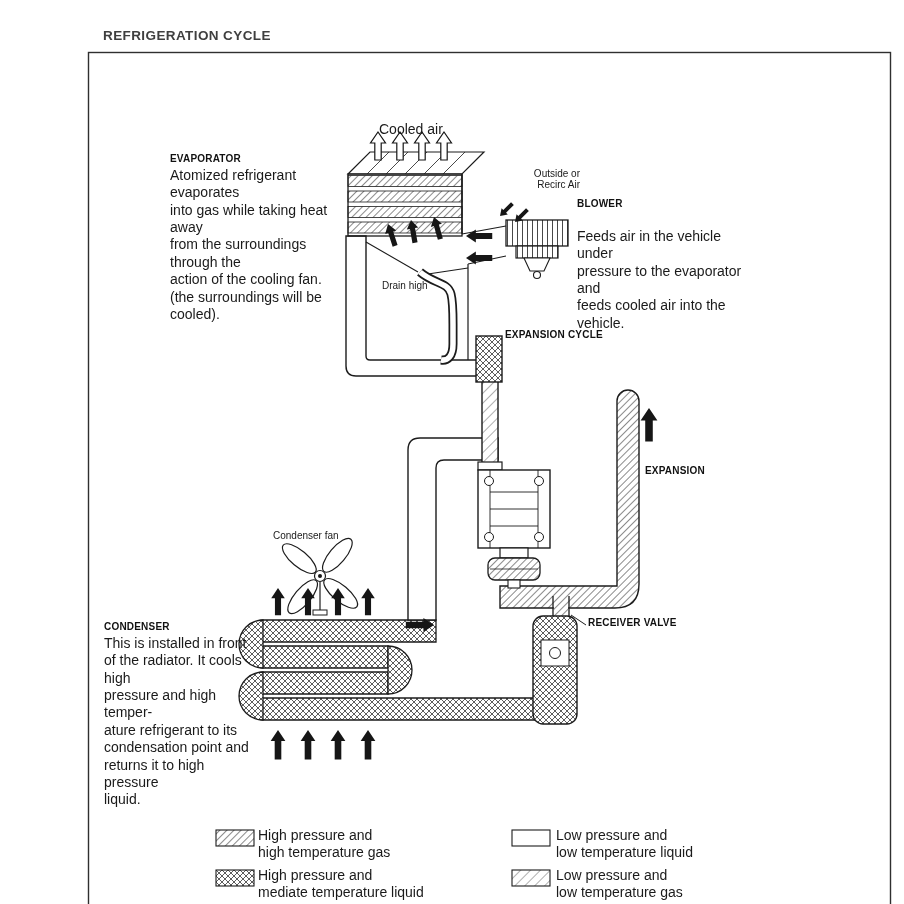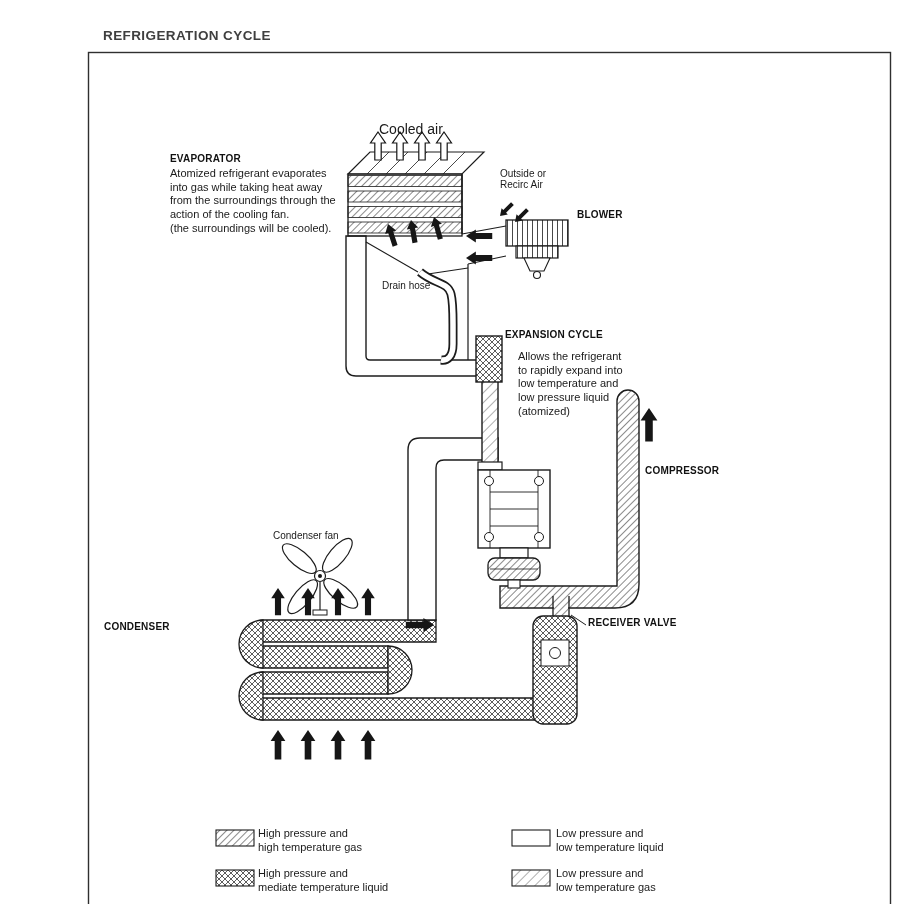--- a/index.html
+++ b/index.html
@@ -2,23 +2,23 @@
 <html><head>
 <meta charset="utf-8">
 <style>
   html,body{margin:0;padding:0;background:#fff;}
   .page{position:relative;width:904px;height:900px;background:#ffffff;overflow:hidden;
         font-family:"Liberation Sans",sans-serif;color:#1a1a1a;margin-top:24px;}
   svg.diagram{position:absolute;left:0;top:0;}
   .abs{position:absolute;}
   .title{font-size:13.5px;font-weight:bold;color:#3f3f3f;letter-spacing:.4px;white-space:nowrap;}
   .hd{font-size:10px;font-weight:bold;letter-spacing:.2px;white-space:nowrap;color:#111;}
-  .txt{font-size:11px;line-height:1.24;white-space:pre-line;color:#1a1a1a;}
+  .txt{font-size:14px;line-height:1.24;white-space:pre-line;color:#1a1a1a;}
   .lbl{font-size:10px;white-space:pre-line;color:#1a1a1a;}
-  .ctr{text-align:left;}
+  .ctr{text-align:right;}
 </style>
 </head>
 <body>
 
 <div class="page">
 
 <svg class="diagram" width="904" height="904" viewBox="0 0 904 904">
   <defs>
     <pattern id="hatchDense" width="5" height="5" patternUnits="userSpaceOnUse" patternTransform="rotate(45)">
       <rect width="5" height="5" fill="#ffffff"></rect>
@@ -187,38 +187,43 @@
   <div class="abs lbl ctr" style="left:500px;top:144px;width:80px;">Outside or
 Recirc Air</div>
 
   <div class="abs hd" style="left:170px;top:129px;">EVAPORATOR</div>
   <div class="abs txt" style="left:170px;top:143px;width:175px;">Atomized refrigerant evaporates
 into gas while taking heat away
 from the surroundings through the
 action of the cooling fan.
 (the surroundings will be cooled).</div>
 
-  <div class="abs hd" style="left:577px;top:185px;">BLOWER</div>
-
-  <div class="abs lbl" style="left:382px;top:256px;">Drain hose</div>
+  <div class="abs hd" style="left:577px;top:174px;">BLOWER</div>
+  <div class="abs txt" style="left:577px;top:204px;width:170px;">Feeds air in the vehicle under
+pressure to the evaporator and
+feeds cooled air into the vehicle.</div>
+
+  <div class="abs lbl" style="left:382px;top:256px;">Drain high</div>
 
   <div class="abs hd" style="left:505px;top:305px;">EXPANSION CYCLE</div>
-  <div class="abs txt" style="left:518px;top:326px;width:120px;">Allows the refrigerant
-to rapidly expand into
-low temperature and
-low pressure liquid
-(atomized)</div>
-
-  <div class="abs hd" style="left:645px;top:441px;">COMPRESSOR</div>
+
+  <div class="abs hd" style="left:645px;top:441px;">EXPANSION</div>
 
   <div class="abs lbl" style="left:273px;top:506px;">Condenser fan</div>
 
   <div class="abs hd" style="left:588px;top:593px;">RECEIVER VALVE</div>
 
   <div class="abs hd" style="left:104px;top:597px;">CONDENSER</div>
+  <div class="abs txt" style="left:104px;top:611px;width:150px;">This is installed in front
+of the radiator. It cools high
+pressure and high temper-
+ature refrigerant to its
+condensation point and
+returns it to high pressure
+liquid.</div>
 
   <div class="abs txt" style="left:258px;top:803px;width:180px;">High pressure and
 high temperature gas</div>
   <div class="abs txt" style="left:258px;top:843px;width:180px;">High pressure and
 mediate temperature liquid</div>
   <div class="abs txt" style="left:556px;top:803px;width:180px;">Low pressure and
 low temperature liquid</div>
   <div class="abs txt" style="left:556px;top:843px;width:180px;">Low pressure and
 low temperature gas</div>
 

